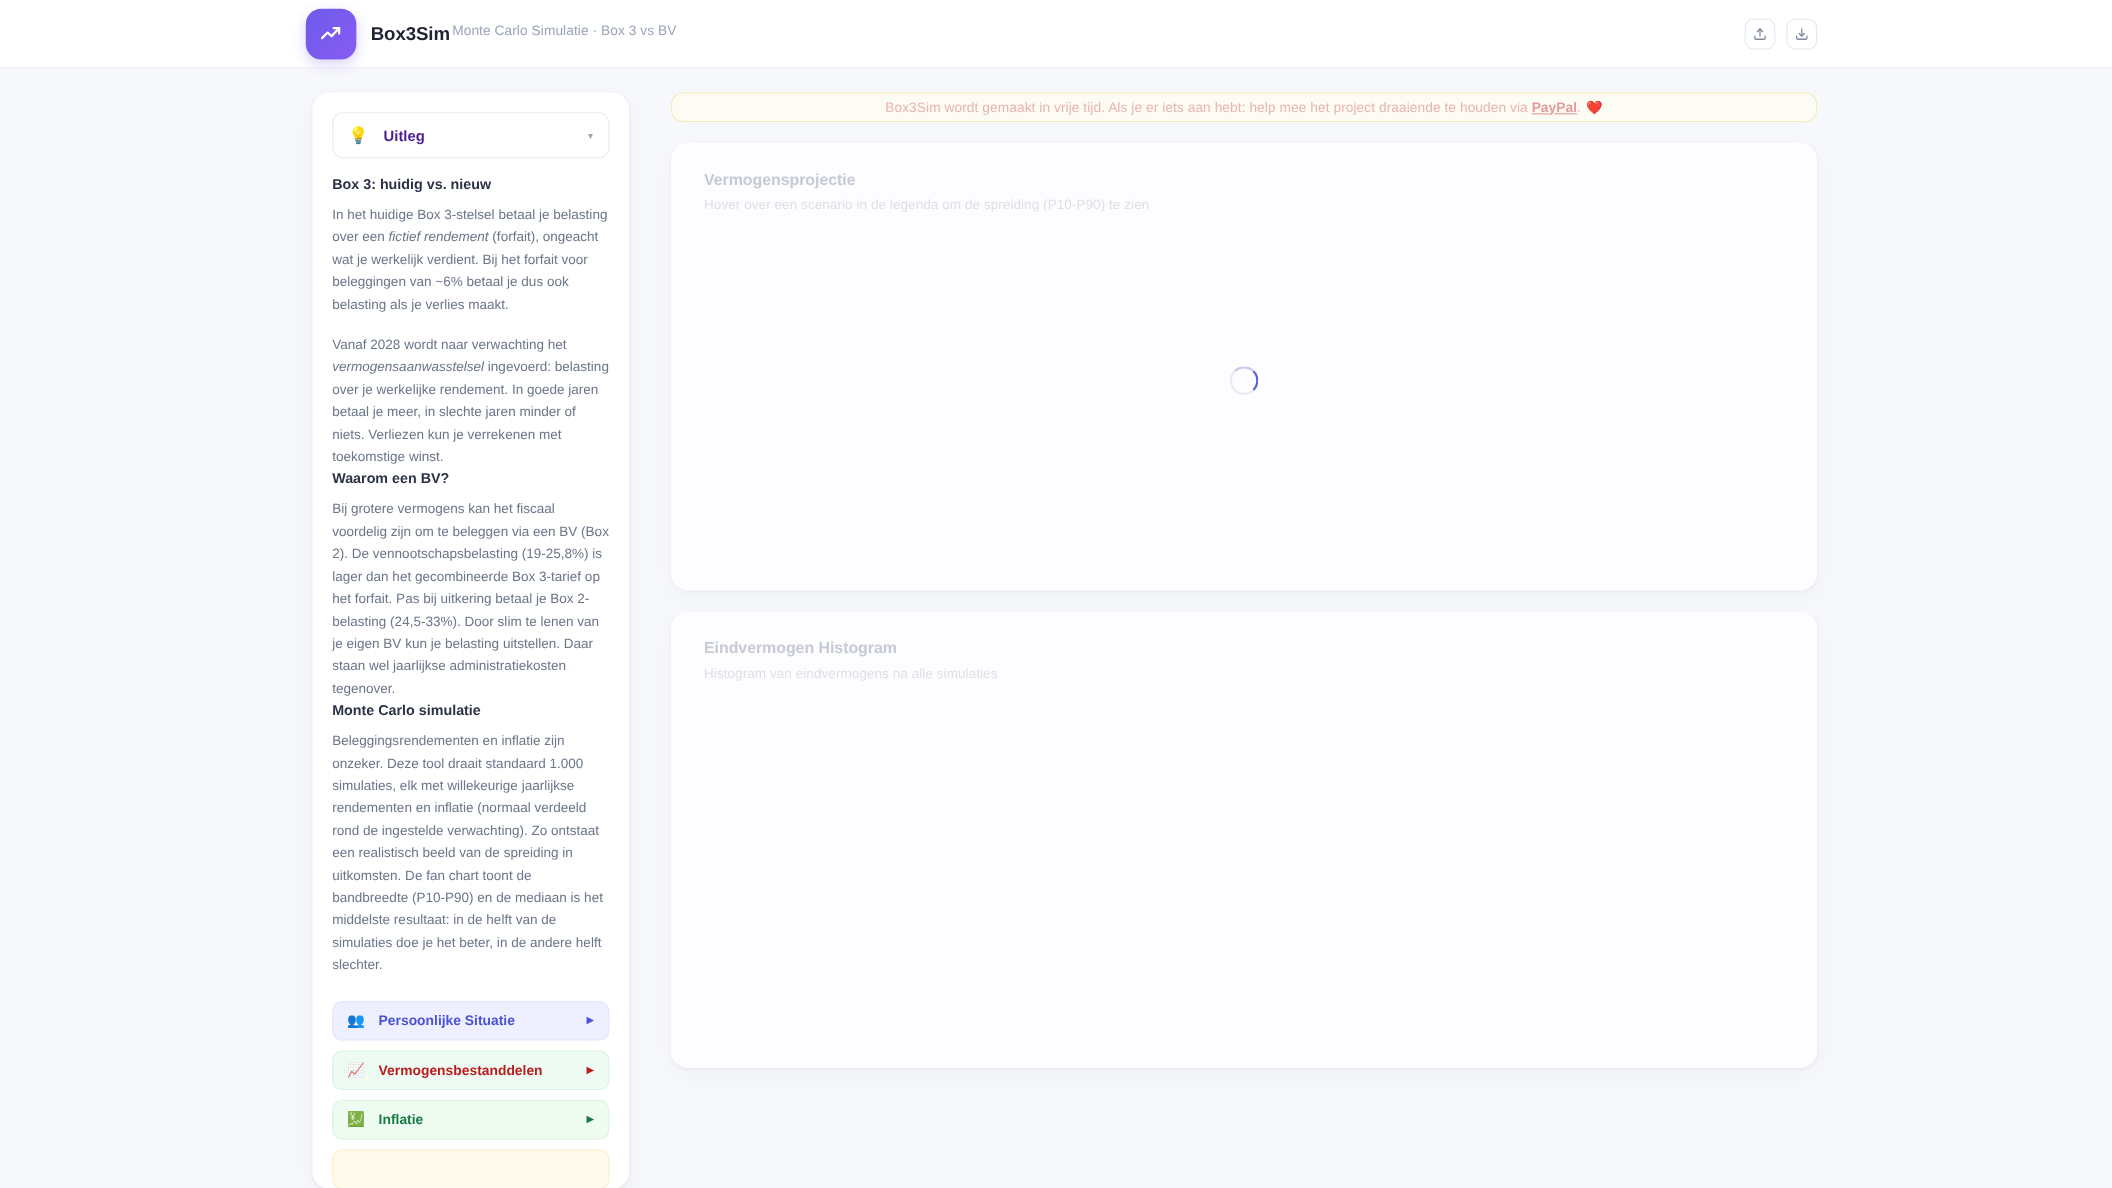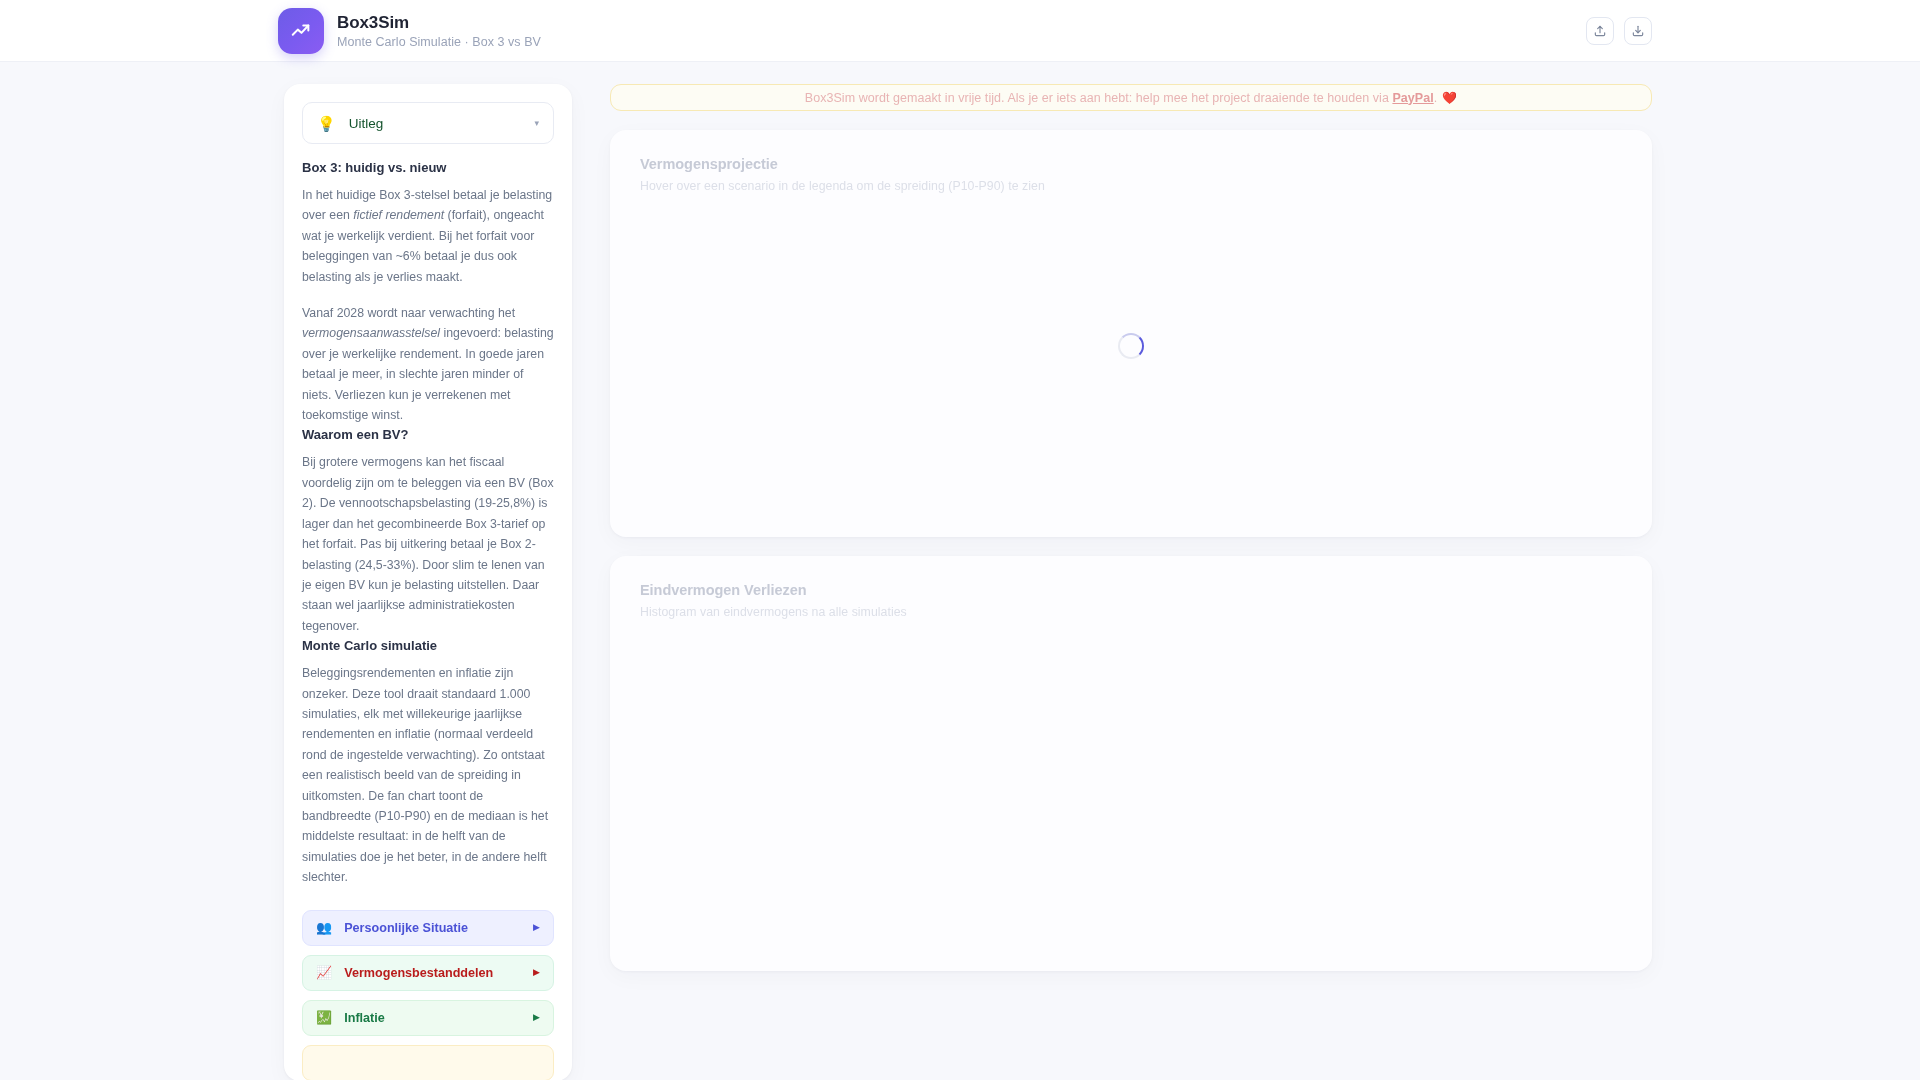--- a/index.html
+++ b/index.html
@@ -27,21 +27,21 @@
     margin-left:278px;
   }
   .logo{
     width:46px;height:46px;border-radius:14px;
     background:linear-gradient(135deg,#6d5ce7 0%,#7b5bf0 55%,#8a5cf2 100%);
     display:flex;align-items:center;justify-content:center;
     box-shadow:0 4px 12px rgba(109,92,231,.28);
     flex:none;
   }
   .logo svg{display:block;}
-  .brand-text{display:flex;flex-direction:column;gap:2px;}
+  .brand-text{display:flex;flex-direction:row;gap:2px;}
   .brand-title{font-size:17px;font-weight:bold;color:#1f2333;letter-spacing:-.1px;}
   .brand-sub{font-size:12.5px;color:#9aa3b8;letter-spacing:.05px;}
 
   .appbar-actions{
     position:absolute;right:268px;top:50%;transform:translateY(-50%);
     display:flex;gap:10px;
   }
   .iconbtn{
     width:28px;height:28px;border-radius:8px;
     background:#ffffff;border:1px solid #e3e7f1;
@@ -72,21 +72,21 @@
     display:flex;align-items:center;
     height:42px;
     border:1px solid #e8ebf3;
     border-radius:10px;
     padding:0 14px;
     cursor:pointer;
     background:#ffffff;
   }
   .uitleg-emoji{font-size:15px;line-height:1;}
   .uitleg-label{
-    font-size:13.5px;font-weight:normal;color:#14532d;
+    font-size:13.5px;font-weight:bold;color:#4c1d95;
     margin-left:13px;flex:1;
   }
   .chev{color:#9aa3b8;font-size:9px;line-height:1;}
 
   .expl{padding-top:16px;}
   .expl h4{
     font-size:13px;font-weight:bold;color:#2b3246;
     margin-bottom:10px;
   }
   .expl h4.sp{}
@@ -251,18 +251,18 @@
       <span class="banner-heart">❤️</span>
     </div>
 
     <div class="panel p1">
       <div class="panel-title">Vermogensprojectie</div>
       <div class="panel-sub">Hover over een scenario in de legenda om de spreiding (P10-P90) te zien</div>
       <div class="spinner"></div>
     </div>
 
     <div class="panel p2">
-      <div class="panel-title">Eindvermogen Verliezen</div>
+      <div class="panel-title">Eindvermogen Histogram</div>
       <div class="panel-sub">Histogram van eindvermogens na alle simulaties</div>
     </div>
 
   </div>
 </div>
 
 </body></html>

